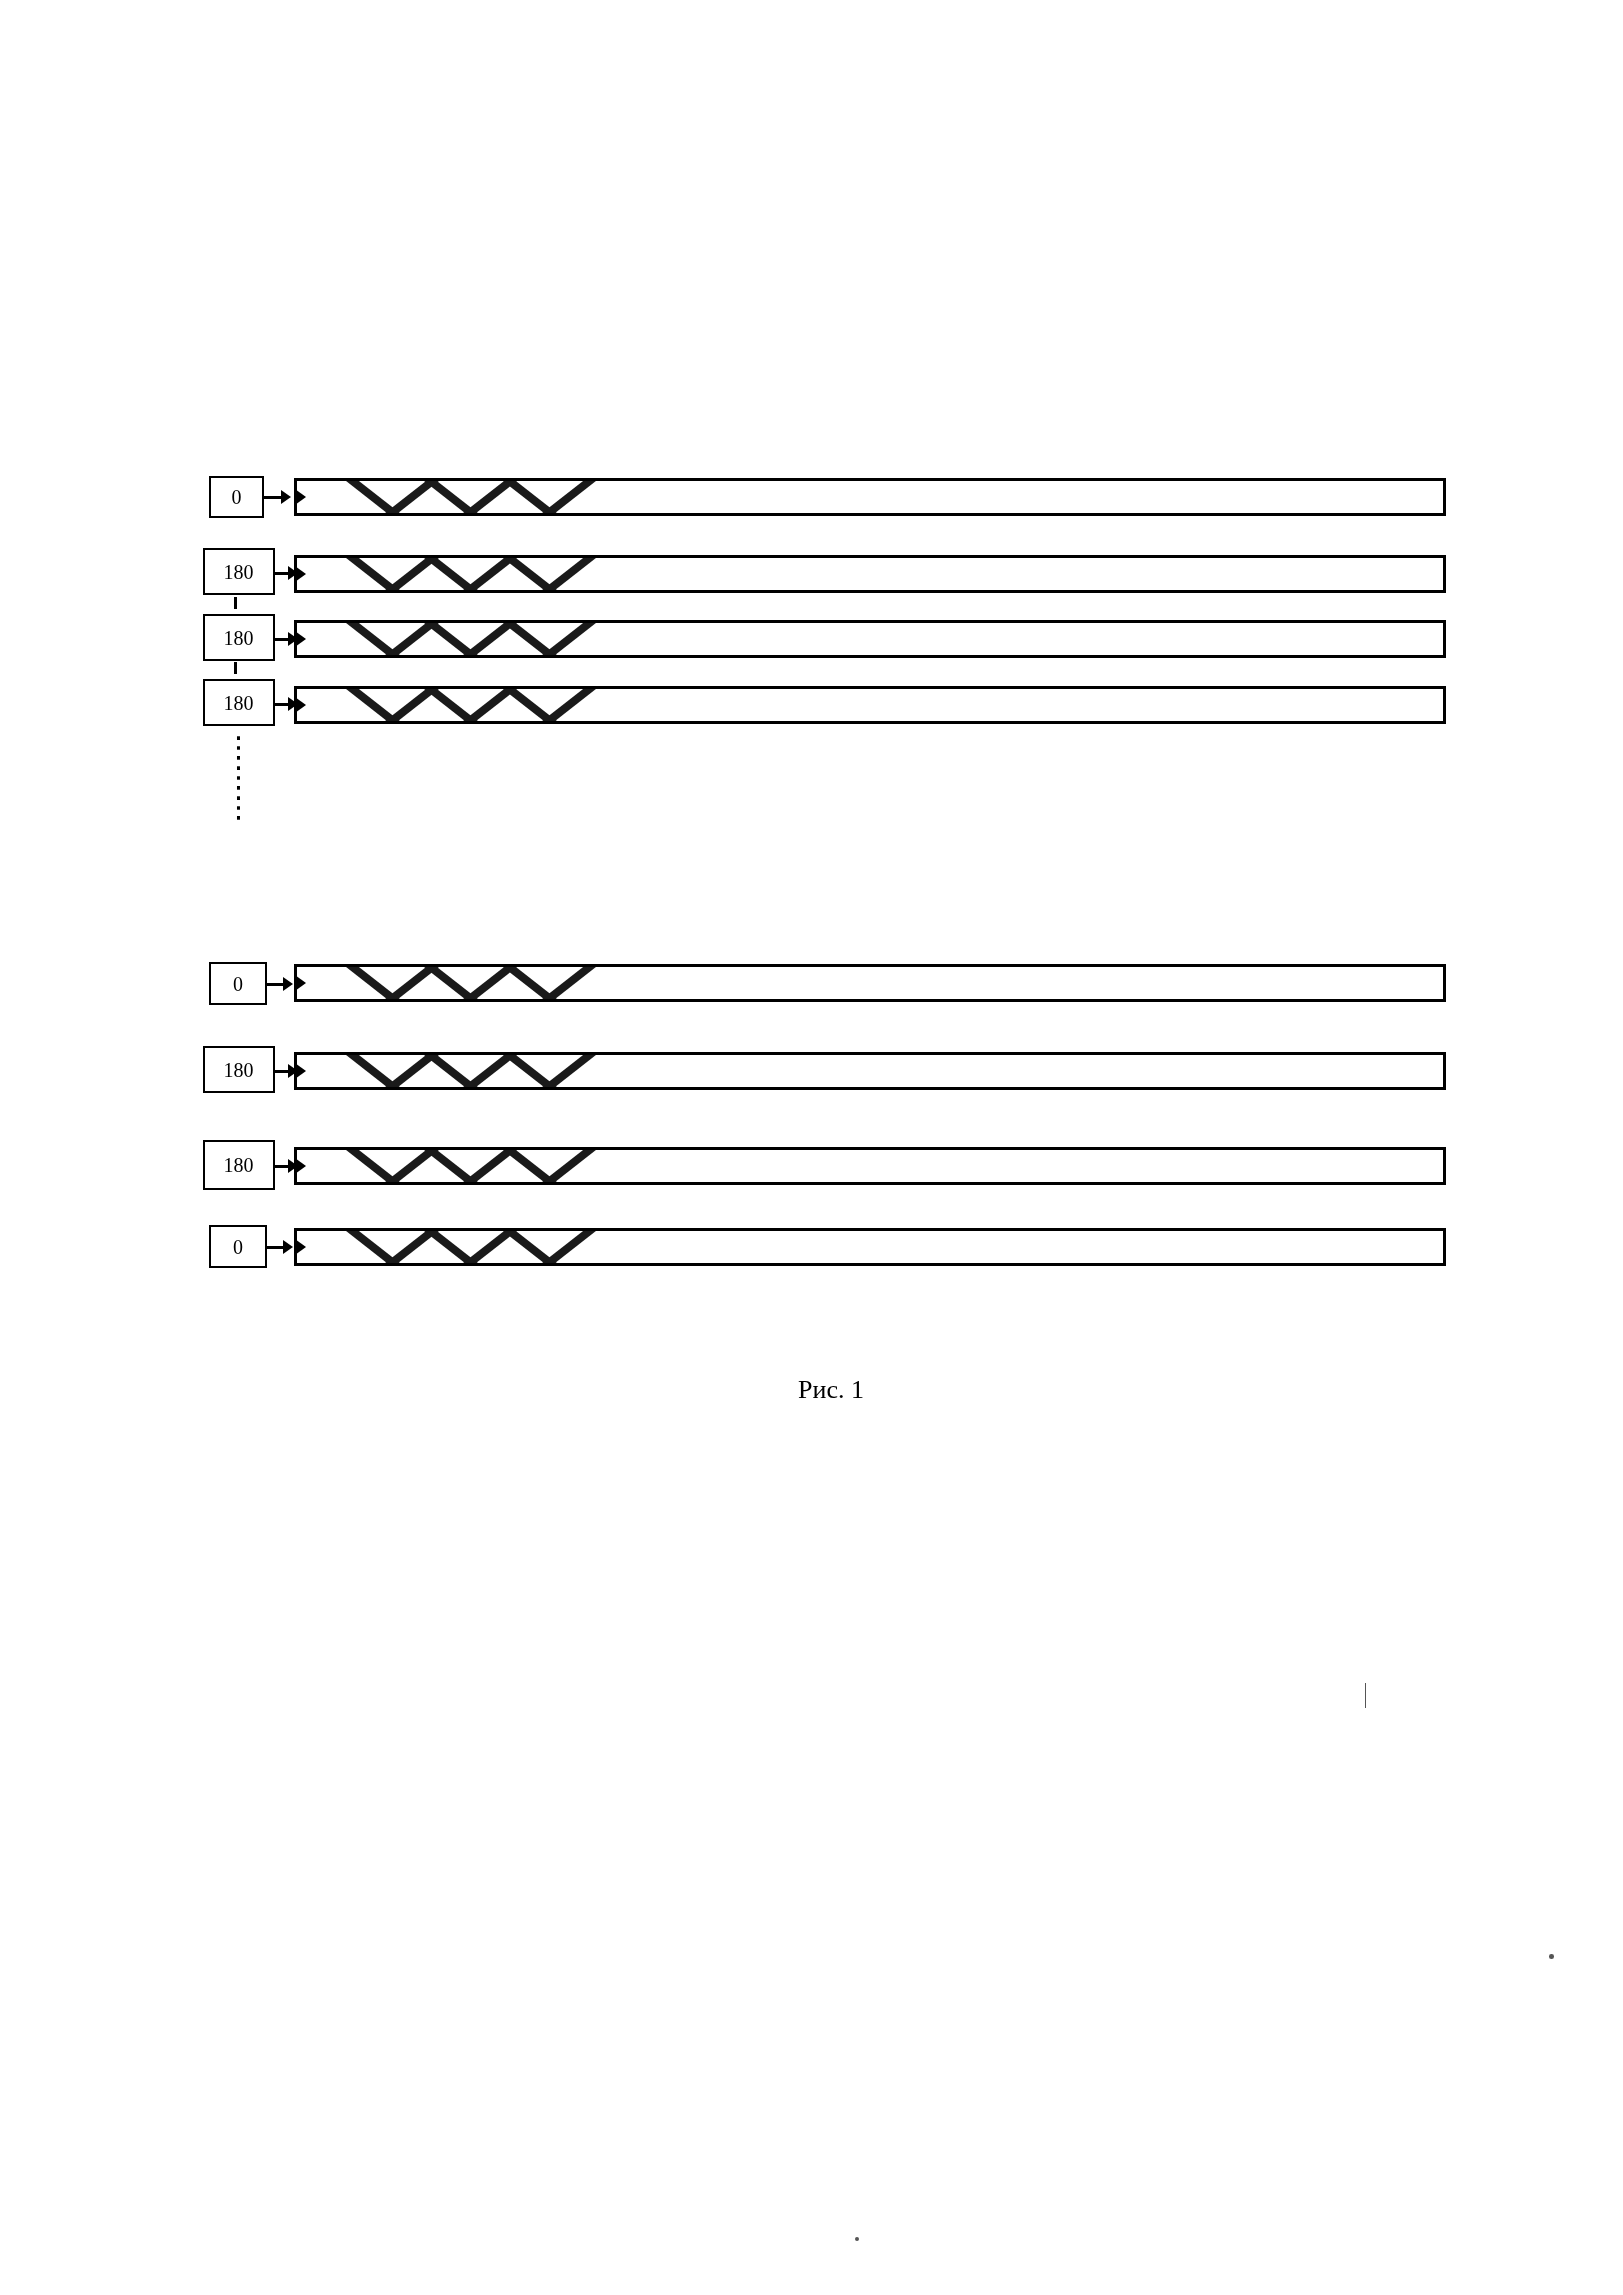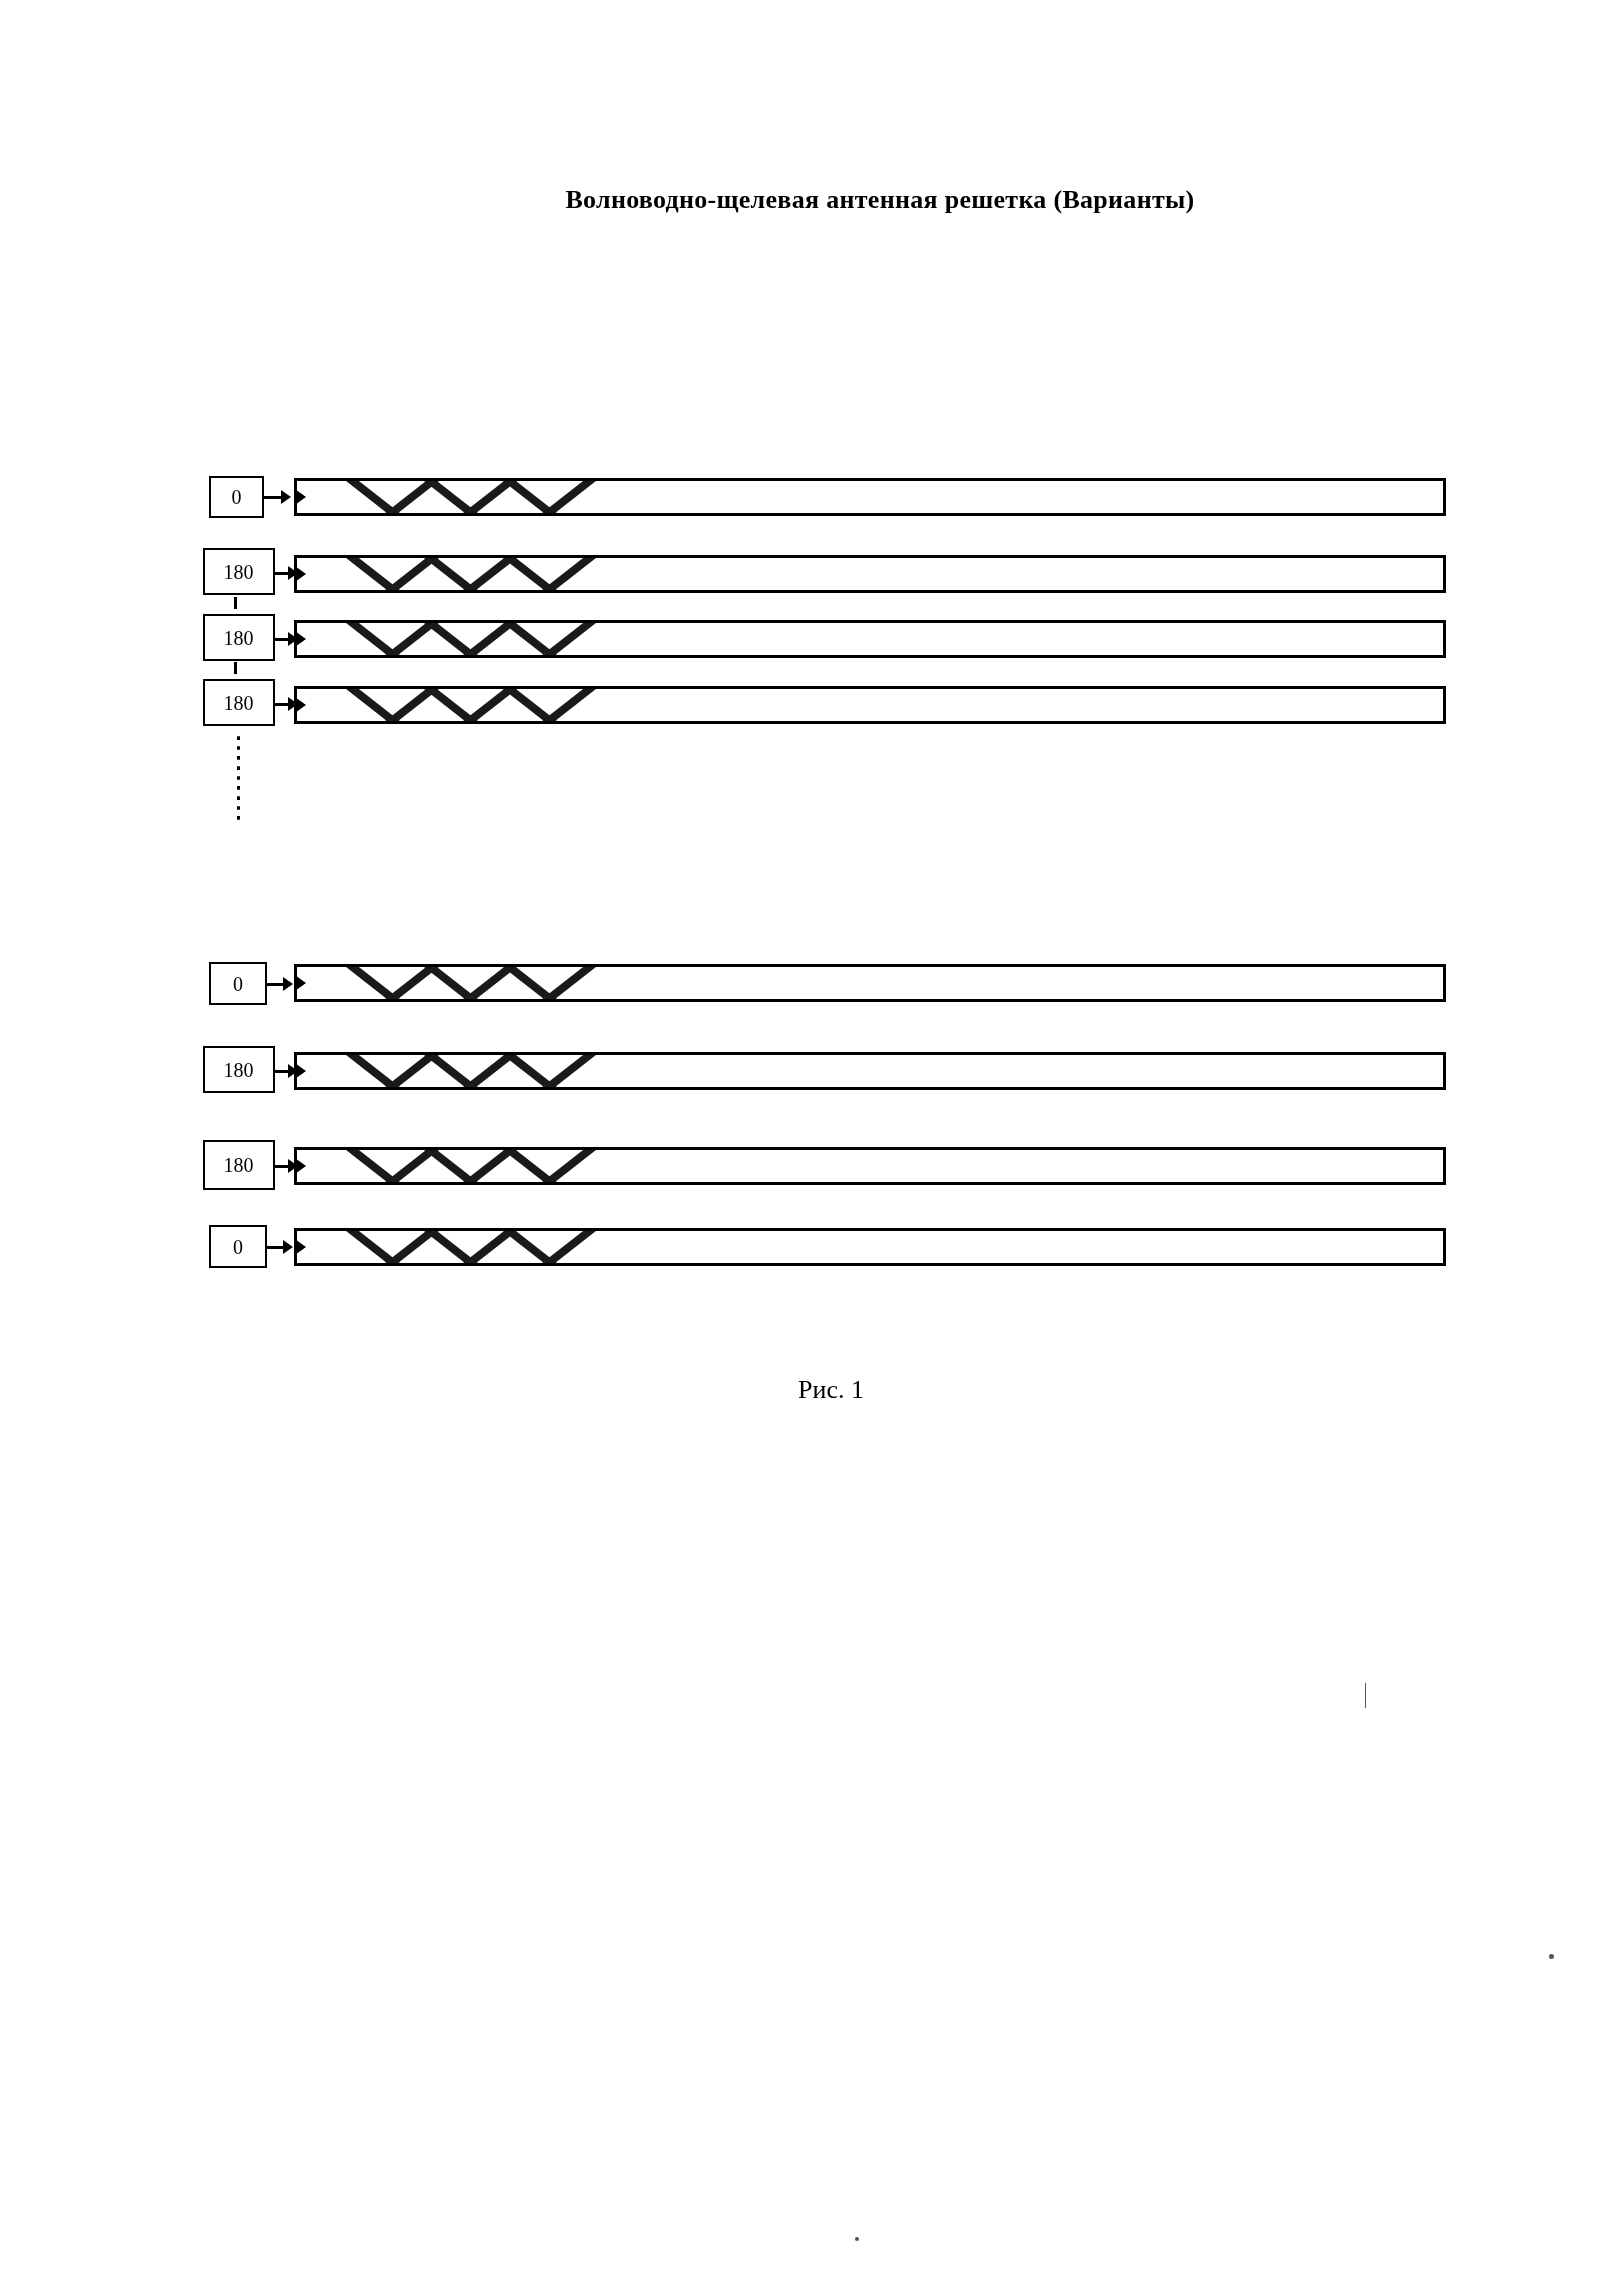--- a/index.html
+++ b/index.html
@@ -143,21 +143,20 @@
   .mark {
     position: absolute;
     background: #555;
   }
 </style>
 </head>
 <body>
 
 <div id="page">
 
-  <div class="title">Волноводно-щелевая антенная решетка (Варианты)</div>
 
   <div class="figure">
 
     <div class="phase-box" style="left:13px; top:18.3px; width:55px; height:42px;">
       <span>0</span>
     </div>
     <div class="arrow" style="left:68px; top:39px;">
       <div class="arrow-shaft" style="left:0; top:-1.3px; width:18.3px;"></div>
       <div class="arrow-head" style="left:17px; top:-7.2px;"></div>
     </div>

